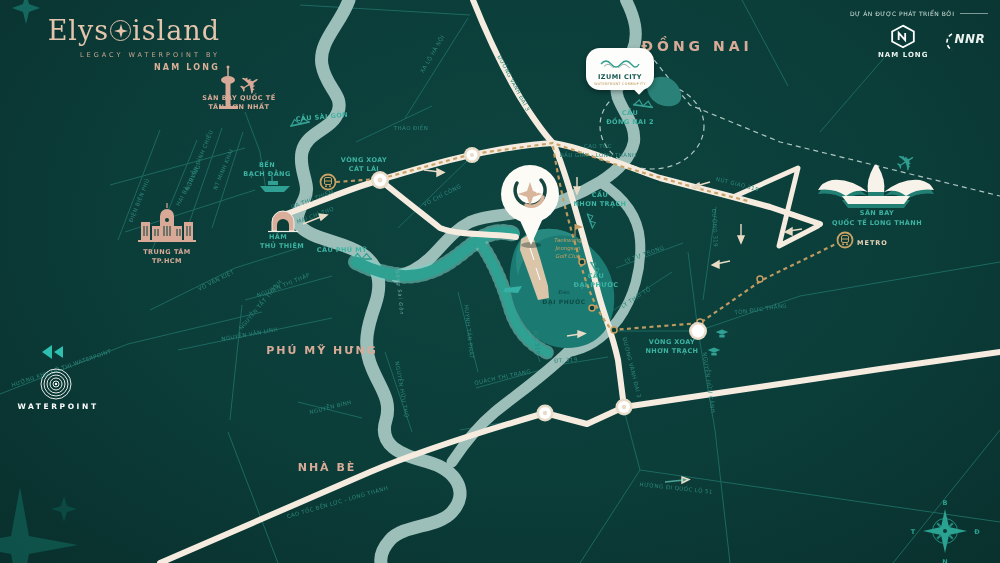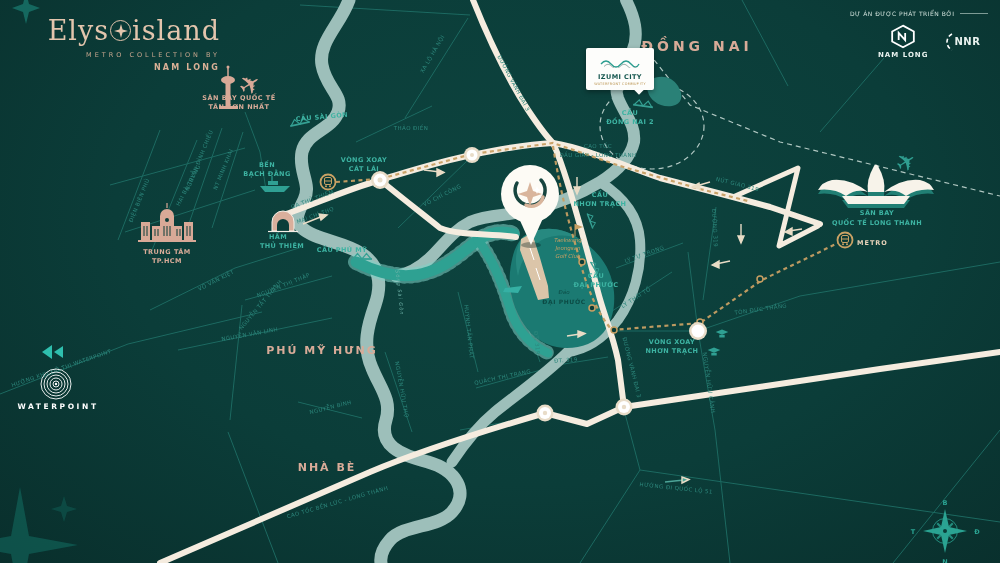--- a/index.html
+++ b/index.html
@@ -29,22 +29,22 @@
   .brand .orb svg{position:absolute;left:2.5px;top:2.5px;}
   .brand .tg{margin-top:5px;font-size:6.5px;letter-spacing:3px;color:#c8a78f;}
   .brand .nl{margin-top:4px;font-size:8px;font-weight:bold;letter-spacing:2.2px;color:#d9b096;}
   .dev{position:absolute;right:12px;top:10px;width:138px;color:#e9f2ef;}
   .dev .hd{display:flex;align-items:center;gap:5px;}
   .dev .hd span{font-size:6px;letter-spacing:.5px;color:#cfe0da;white-space:nowrap;}
   .dev .hd i{flex:1;border-top:1px solid #7d9b95;}
   .dev .row{display:flex;align-items:center;justify-content:flex-start;gap:16px;margin-top:7px;padding-left:28px;}
   .dev .stack{display:flex;flex-direction:column;align-items:center;gap:2px;}
   .dev .stack b{font-size:7px;letter-spacing:1px;}
-  .dev .nnr{font-size:10px;font-weight:bold;letter-spacing:.5px;display:flex;align-items:center;}
-  .izumi{position:absolute;left:586px;top:48px;width:64px;background:#fdfdfb;border-radius:2px;
+  .dev .nnr{font-size:12px;font-weight:bold;font-style:italic;letter-spacing:.5px;display:flex;align-items:flex-start;}
+  .izumi{position:absolute;left:586px;top:48px;width:64px;background:#fdfdfb;border-radius:14px;
          padding:5px 2px 4px 2px;text-align:center;box-shadow:0 2px 5px rgba(0,0,0,.35);}
   .izumi .tl{font-size:6.5px;font-weight:bold;color:#14564e;letter-spacing:.4px;margin-top:1px;}
   .izumi .st{font-size:3.4px;color:#b9924d;letter-spacing:.3px;margin-top:1px;}
   .izumi .tail{position:absolute;right:11px;bottom:-3px;width:8px;height:8px;background:#fdfdfb;transform:rotate(45deg);}
 </style>
 </head>
 <body>
 
 <div class="stage">
 
@@ -396,21 +396,21 @@
     </g>
     <circle cx="56" cy="384" r="1.2" fill="#fff"></circle>
     <text class="wplbl" x="58" y="409">WATERPOINT</text>
   </g>
 </svg>
 
 <div class="brand">
   <div class="l1"><span>Elys</span><span class="orb"><svg width="14" height="14" viewBox="0 0 14 14">
             <polygon points="7,0 8.6,5.4 14,7 8.6,8.6 7,14 5.4,8.6 0,7 5.4,5.4" fill="#e3c5ad"></polygon>
           </svg></span><span>island</span></div>
-  <div class="tg">METRO COLLECTION BY</div>
+  <div class="tg">LEGACY WATERPOINT BY</div>
   <div class="nl">NAM LONG</div>
 </div>
 
 <div class="dev">
   <div class="hd">
         <span>DỰ ÁN ĐƯỢC PHÁT TRIỂN BỞI</span>
         <i></i>
       </div>
   <div class="row">
     <div class="stack">

